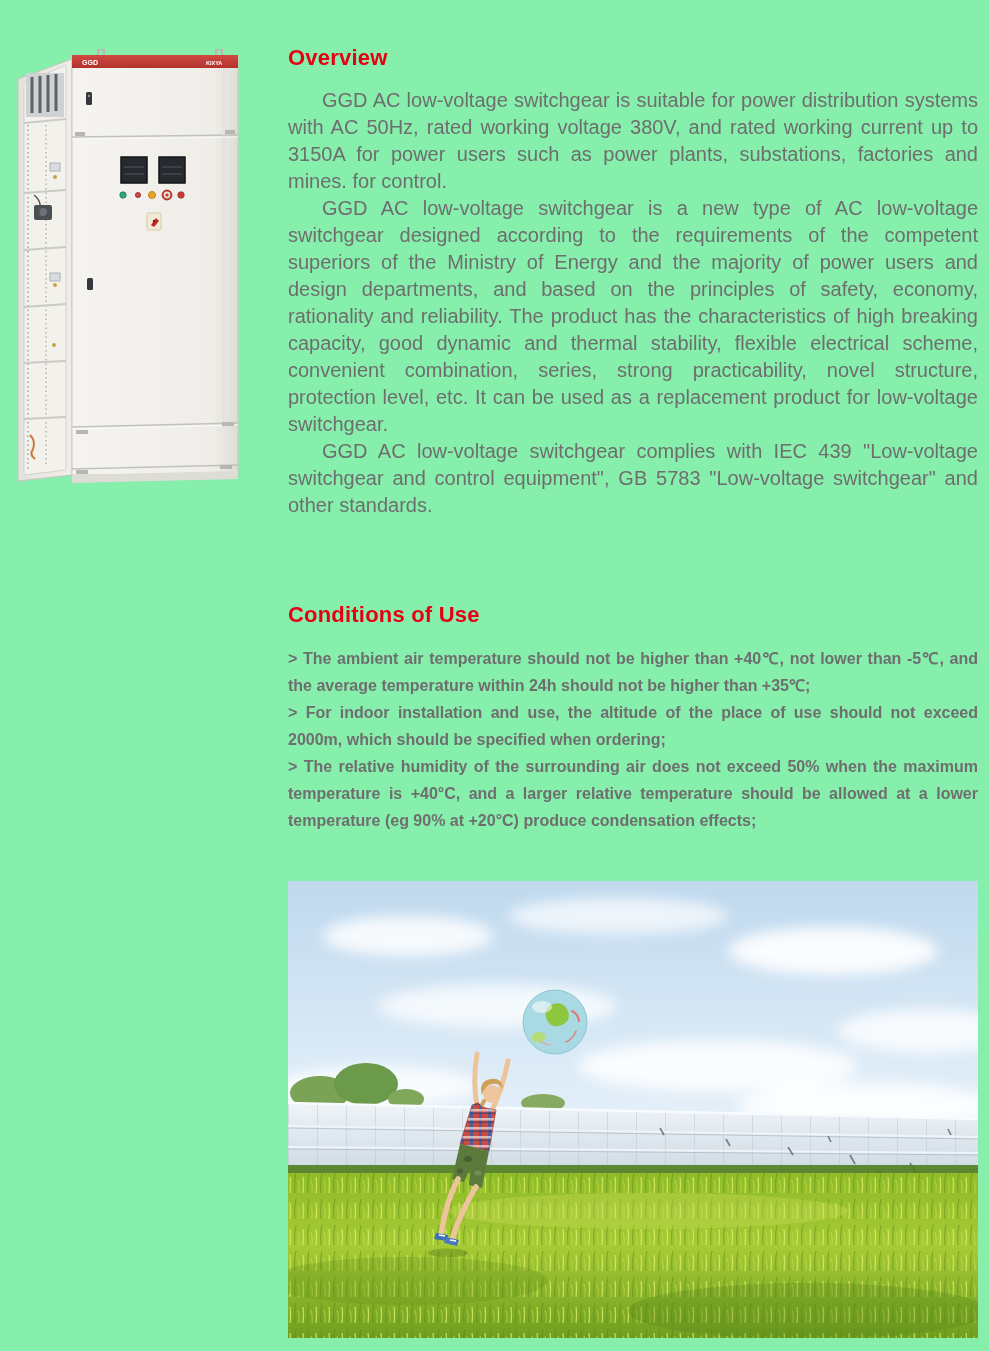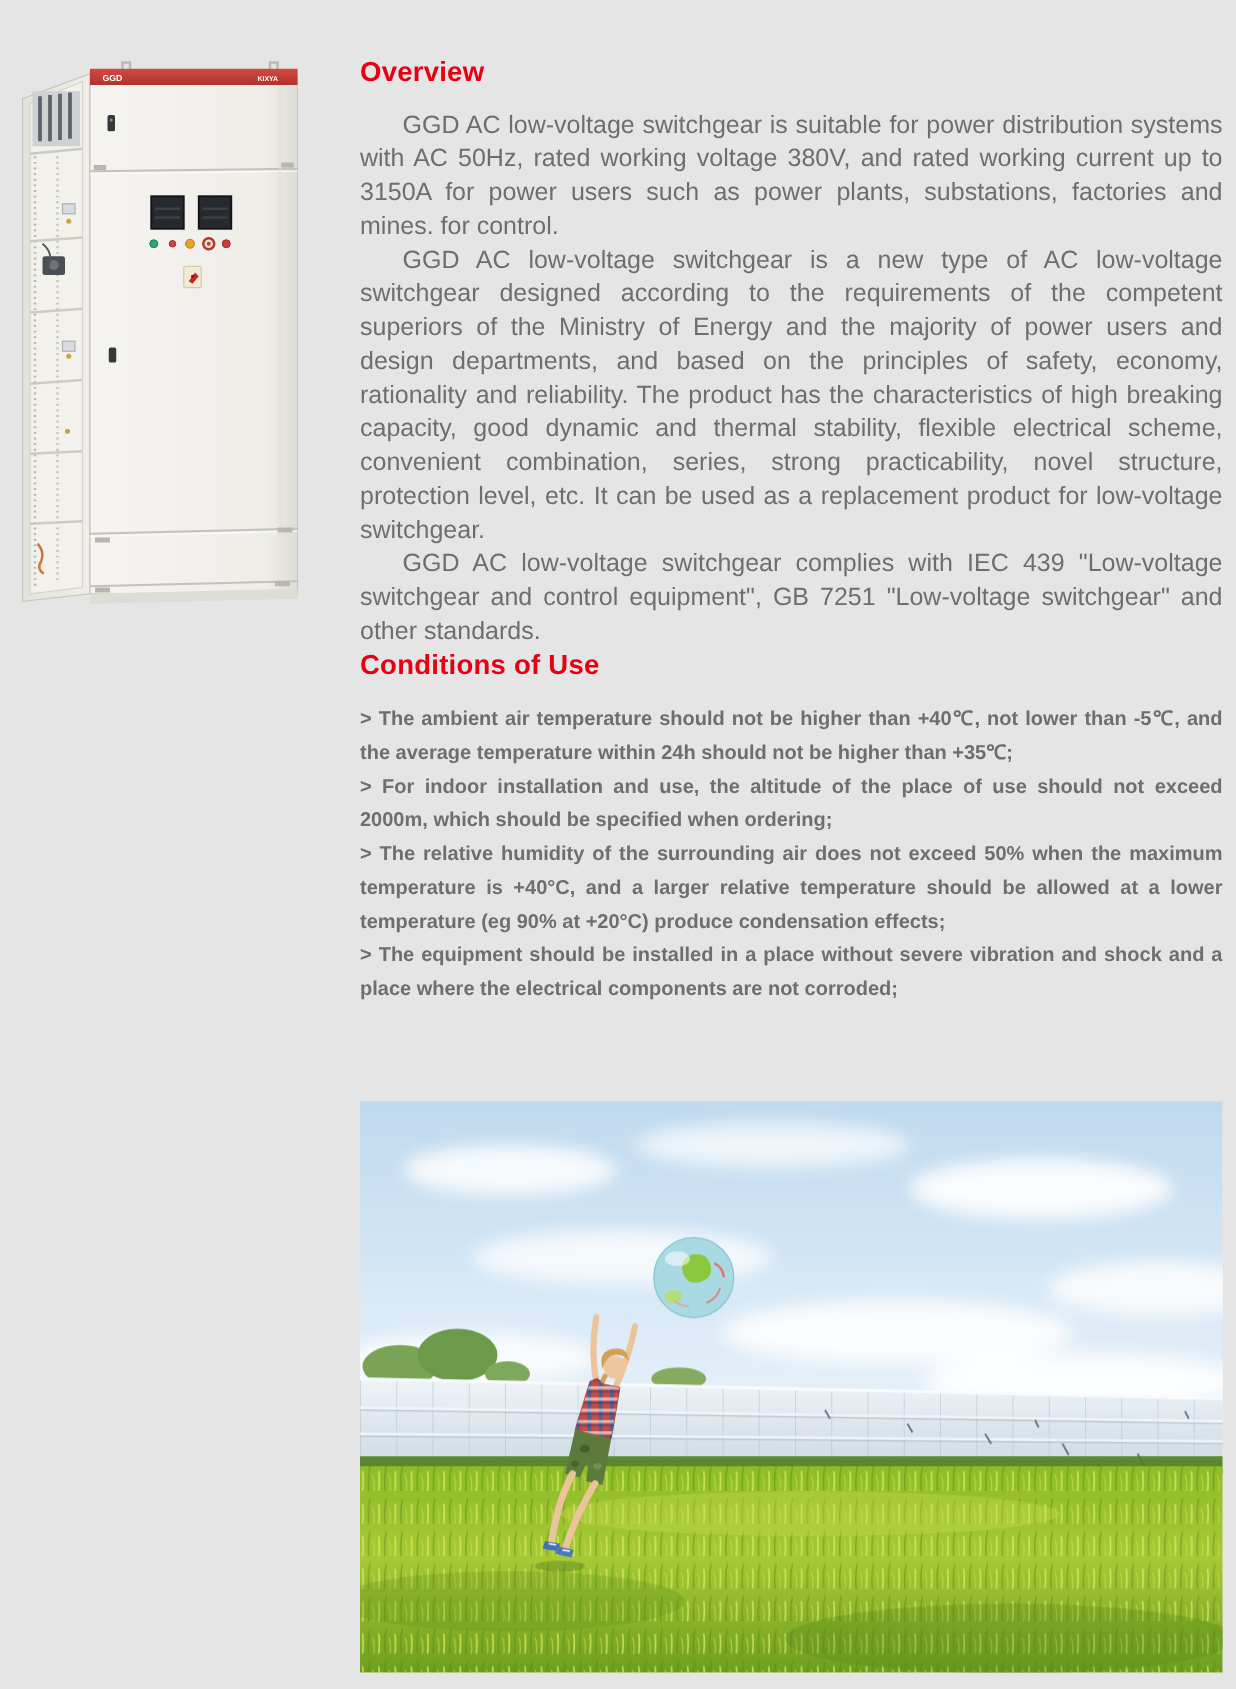--- a/index.html
+++ b/index.html
@@ -1,29 +1,29 @@
 <!DOCTYPE html>
 <html><head>
 <meta charset="utf-8">
 <style>
   html,body{margin:0;padding:0;background:#ffffff;}
   .page{
-    position:relative;width:989px;height:1351px;background:#e5e5e5;
+    position:relative;width:989px;height:1351px;background:#86efac;
     font-family:"Liberation Sans",sans-serif;overflow:hidden;
   }
   
   .cabinet-wrap{position:absolute;left:10px;top:45px;width:255px;height:440px;}
   .cabinet-wrap svg{display:block;width:100%;height:100%;}
   
   .content{position:absolute;left:288px;top:45px;width:690px;}
   .section-title{
     font-size:22px;font-weight:bold;color:#e60012;
     margin:0 0 17px 0;line-height:25px;letter-spacing:0.2px;
   }
-  .conditions-title{margin-bottom:18px;}
+  .conditions-title{margin-top:83px;margin-bottom:18px;}
   .body-par{
     font-size:20px;line-height:27px;color:#6e6e6e;
     text-align:justify;margin:0;text-indent:34px;
   }
   .cond-item{
     font-size:16px;line-height:27px;color:#6e6e6e;
     text-align:justify;margin:0;font-weight:bold;
   }
   
   .photo-wrap{position:absolute;left:288px;top:881px;width:690px;height:457px;}
@@ -144,27 +144,26 @@
         <rect x="210" y="420" width="12" height="4" fill="#b7b6b0"></rect>
         <polygon points="62,430 228,426 228,434 62,438" fill="#dddcd5"></polygon>
       </g>
     </svg>
   </div>
 
   <div class="content">
     <h2 class="section-title">Overview</h2>
     <p class="body-par">GGD AC low-voltage switchgear is suitable for power distribution systems with AC 50Hz, rated working voltage 380V, and rated working current up to 3150A for power users such as power plants, substations, factories and mines. for control.</p>
     <p class="body-par">GGD AC low-voltage switchgear is a new type of AC low-voltage switchgear designed according to the requirements of the competent superiors of the Ministry of Energy and the majority of power users and design departments, and based on the principles of safety, economy, rationality and reliability. The product has the characteristics of high breaking capacity, good dynamic and thermal stability, flexible electrical scheme, convenient combination, series, strong practicability, novel structure, protection level, etc. It can be used as a replacement product for low-voltage switchgear.</p>
-    <p class="body-par">GGD AC low-voltage switchgear complies with IEC 439 "Low-voltage switchgear and control equipment", GB 7251 "Low-voltage switchgear" and other standards.</p>
+    <p class="body-par">GGD AC low-voltage switchgear complies with IEC 439 "Low-voltage switchgear and control equipment", GB 5783 "Low-voltage switchgear" and other standards.</p>
 
     <h2 class="section-title conditions-title">Conditions of Use</h2>
     <p class="cond-item">&gt; The ambient air temperature should not be higher than +40℃, not lower than -5℃, and the average temperature within 24h should not be higher than +35℃;</p>
     <p class="cond-item">&gt; For indoor installation and use, the altitude of the place of use should not exceed 2000m, which should be specified when ordering;</p>
     <p class="cond-item">&gt; The relative humidity of the surrounding air does not exceed 50% when the maximum temperature is +40°C, and a larger relative temperature should be allowed at a lower temperature (eg 90% at +20°C) produce condensation effects;</p>
-    <p class="cond-item">&gt; The equipment should be installed in a place without severe vibration and shock and a place where the electrical components are not corroded;</p>
   </div>
 
   <div class="photo-wrap">
     <svg viewBox="0 0 690 457">
       <defs>
         <linearGradient id="skyGrad" x1="0" y1="0" x2="0" y2="1">
           <stop offset="0" stop-color="#bfd9ee"></stop>
           <stop offset="0.6" stop-color="#dcebf7"></stop>
           <stop offset="1" stop-color="#edf4fb"></stop>
         </linearGradient>

